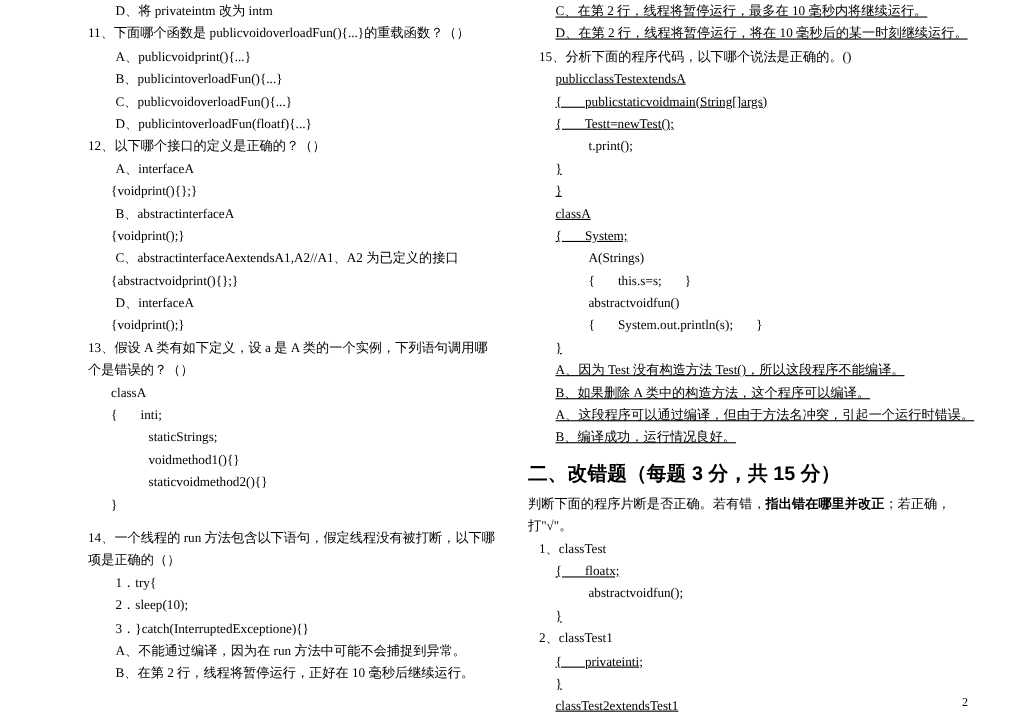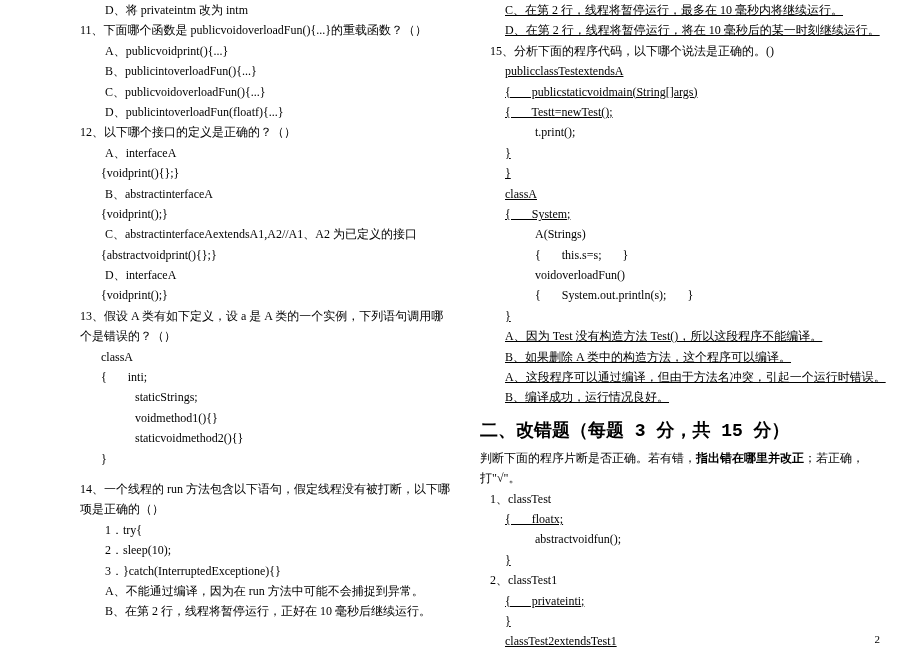--- a/index.html
+++ b/index.html
@@ -33,21 +33,21 @@
   .indent4 { margin-left: 95px; }
   .indent-q { margin-left: 40px; }
   .indent-b { margin-left: 65px; }
   .r-indent1 { margin-left: 25px; text-decoration: underline; }
   .r-indent2 { margin-left: 55px; }
   .r-indent-q { margin-left: 10px; }
   .section-heading {
     font-size: 18px;
     font-weight: bold;
     margin: 10px 0 6px 0;
-    font-family: Liberation Mono, monospace;
+    font-family: Liberation Sans, sans-serif;
   }
   .page-num {
     position: absolute;
     bottom: 6px;
     right: 40px;
     font-size: 11px;
   }
 </style>
 </head>
 <body>
@@ -92,21 +92,21 @@
     <div class="line r-indent1">publicclassTestextendsA</div>
     <div class="line r-indent1">{       publicstaticvoidmain(String[]args)</div>
     <div class="line r-indent1">{       Testt=newTest();</div>
     <div class="line r-indent2">t.print();</div>
     <div class="line r-indent1">}</div>
     <div class="line r-indent1">}</div>
     <div class="line r-indent1">classA</div>
     <div class="line r-indent1">{       System;</div>
     <div class="line r-indent2">A(Strings)</div>
     <div class="line r-indent2">{       this.s=s;       }</div>
-    <div class="line r-indent2">voidoverloadFun()</div>
+    <div class="line r-indent2">abstractvoidfun()</div>
     <div class="line r-indent2">{       System.out.println(s);       }</div>
     <div class="line r-indent1">}</div>
     <div class="line r-indent1">A、因为 Test 没有构造方法 Test()，所以这段程序不能编译。</div>
     <div class="line r-indent1">B、如果删除 A 类中的构造方法，这个程序可以编译。</div>
     <div class="line r-indent1">A、这段程序可以通过编译，但由于方法名冲突，引起一个运行时错误。</div>
     <div class="line r-indent1">B、编译成功，运行情况良好。</div>
     <div class="section-heading">二、改错题（每题 3 分，共 15 分）</div>
     <div class="line">判断下面的程序片断是否正确。若有错，<b>指出错在哪里并改正</b>；若正确，打"√"。</div>
     <div class="line r-indent-q">1、classTest</div>
     <div class="line r-indent1">{       floatx;</div>

